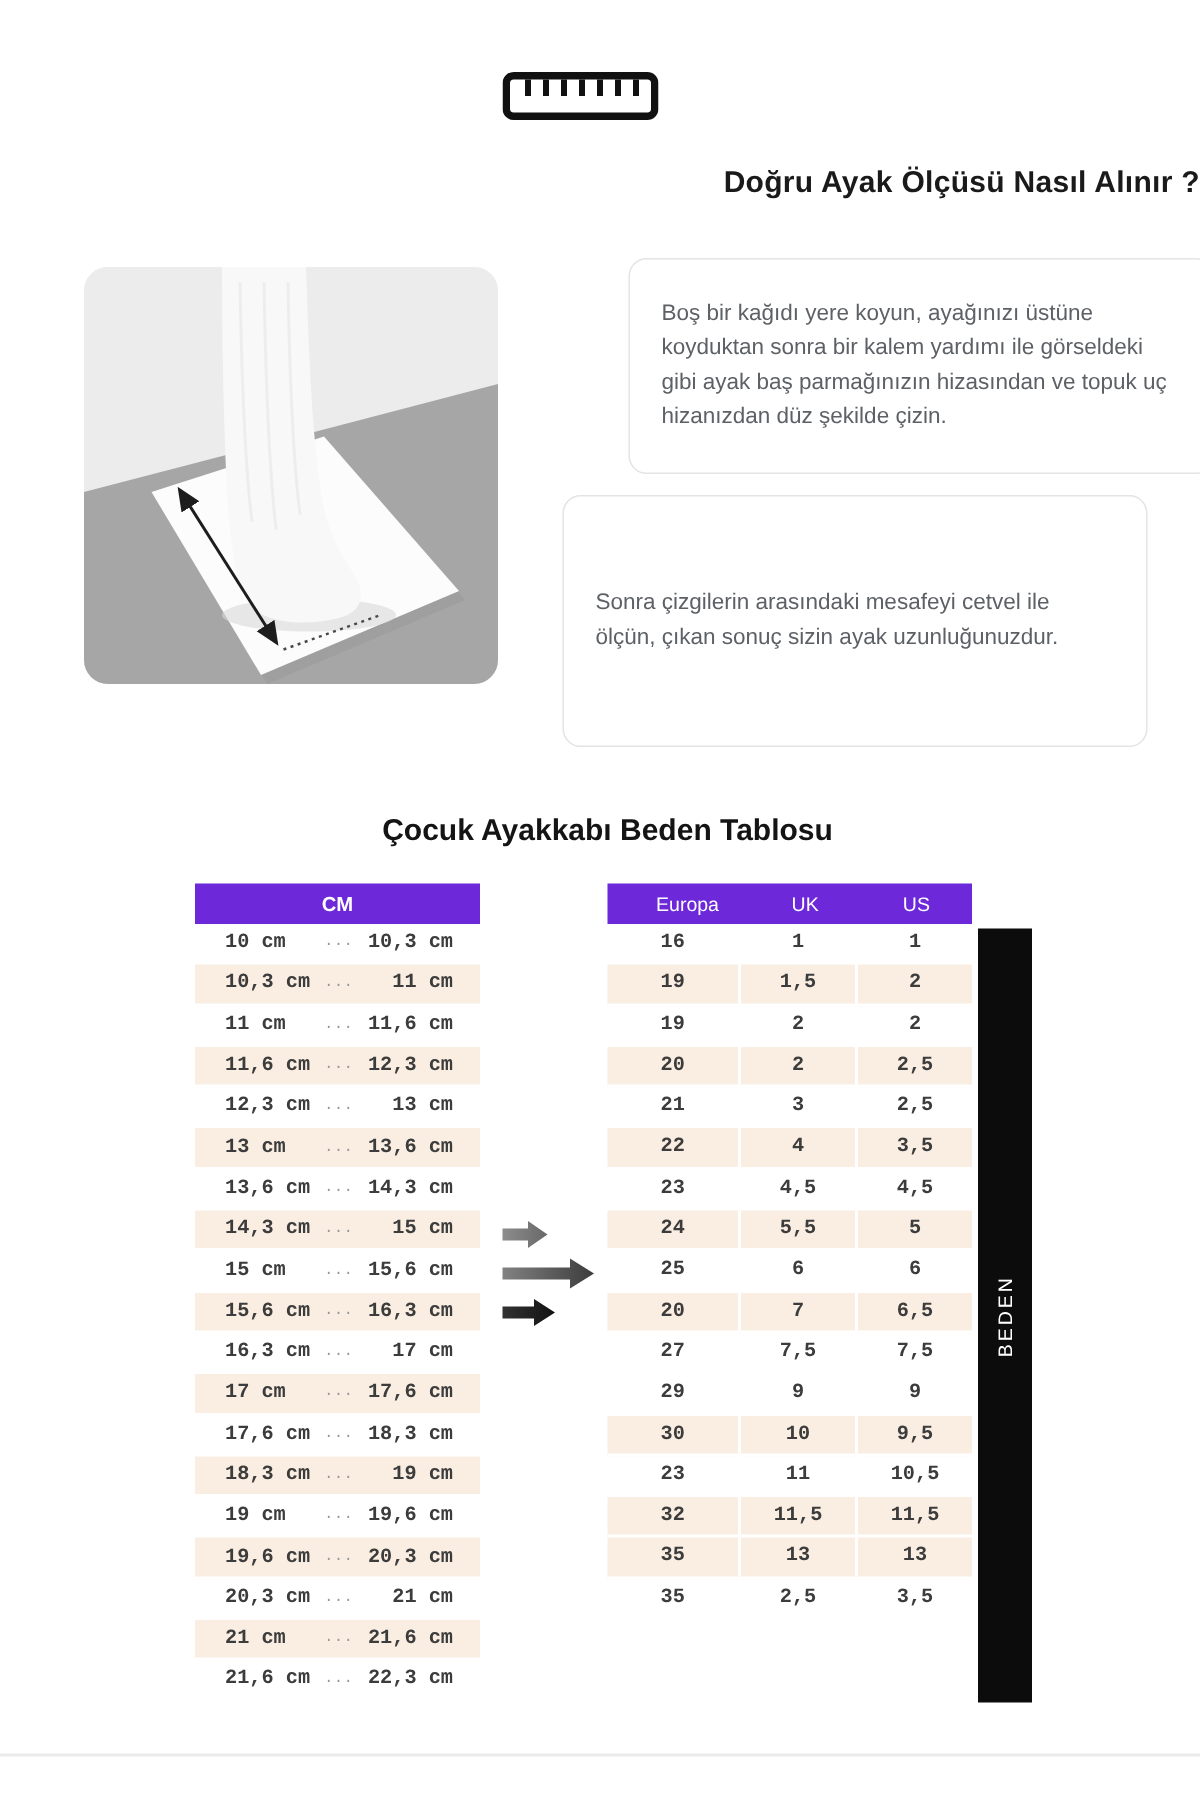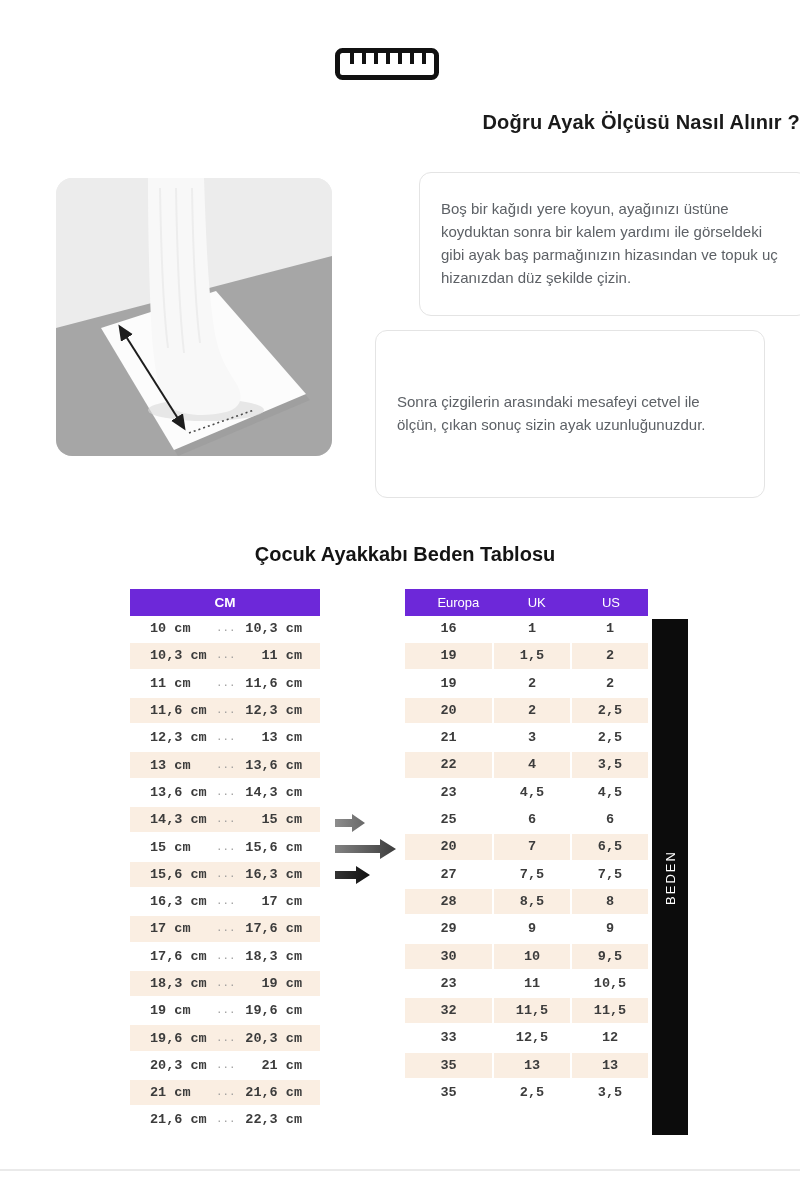--- a/index.html
+++ b/index.html
@@ -299,44 +299,44 @@
         <span class="c1">4</span>
         <span class="c2">3,5</span>
       </div>
 
       <div class="t-row">
         <span class="c0">23</span>
         <span class="c1">4,5</span>
         <span class="c2">4,5</span>
       </div>
 
+      <div class="t-row alt">
+        <span class="c0">24</span>
+        <span class="c1">5,5</span>
+        <span class="c2">5</span>
+      </div>
 
       <div class="t-row">
         <span class="c0">25</span>
         <span class="c1">6</span>
         <span class="c2">6</span>
       </div>
 
       <div class="t-row alt">
         <span class="c0">20</span>
         <span class="c1">7</span>
         <span class="c2">6,5</span>
       </div>
 
       <div class="t-row">
         <span class="c0">27</span>
         <span class="c1">7,5</span>
         <span class="c2">7,5</span>
       </div>
 
-      <div class="t-row alt">
-        <span class="c0">28</span>
-        <span class="c1">8,5</span>
-        <span class="c2">8</span>
-      </div>
 
       <div class="t-row">
         <span class="c0">29</span>
         <span class="c1">9</span>
         <span class="c2">9</span>
       </div>
 
       <div class="t-row alt">
         <span class="c0">30</span>
         <span class="c1">10</span>
@@ -348,25 +348,20 @@
         <span class="c1">11</span>
         <span class="c2">10,5</span>
       </div>
 
       <div class="t-row alt">
         <span class="c0">32</span>
         <span class="c1">11,5</span>
         <span class="c2">11,5</span>
       </div>
 
-      <div class="t-row">
-        <span class="c0">33</span>
-        <span class="c1">12,5</span>
-        <span class="c2">12</span>
-      </div>
 
       <div class="t-row alt">
         <span class="c0">35</span>
         <span class="c1">13</span>
         <span class="c2">13</span>
       </div>
 
       <div class="t-row">
         <span class="c0">35</span>
         <span class="c1">2,5</span>

